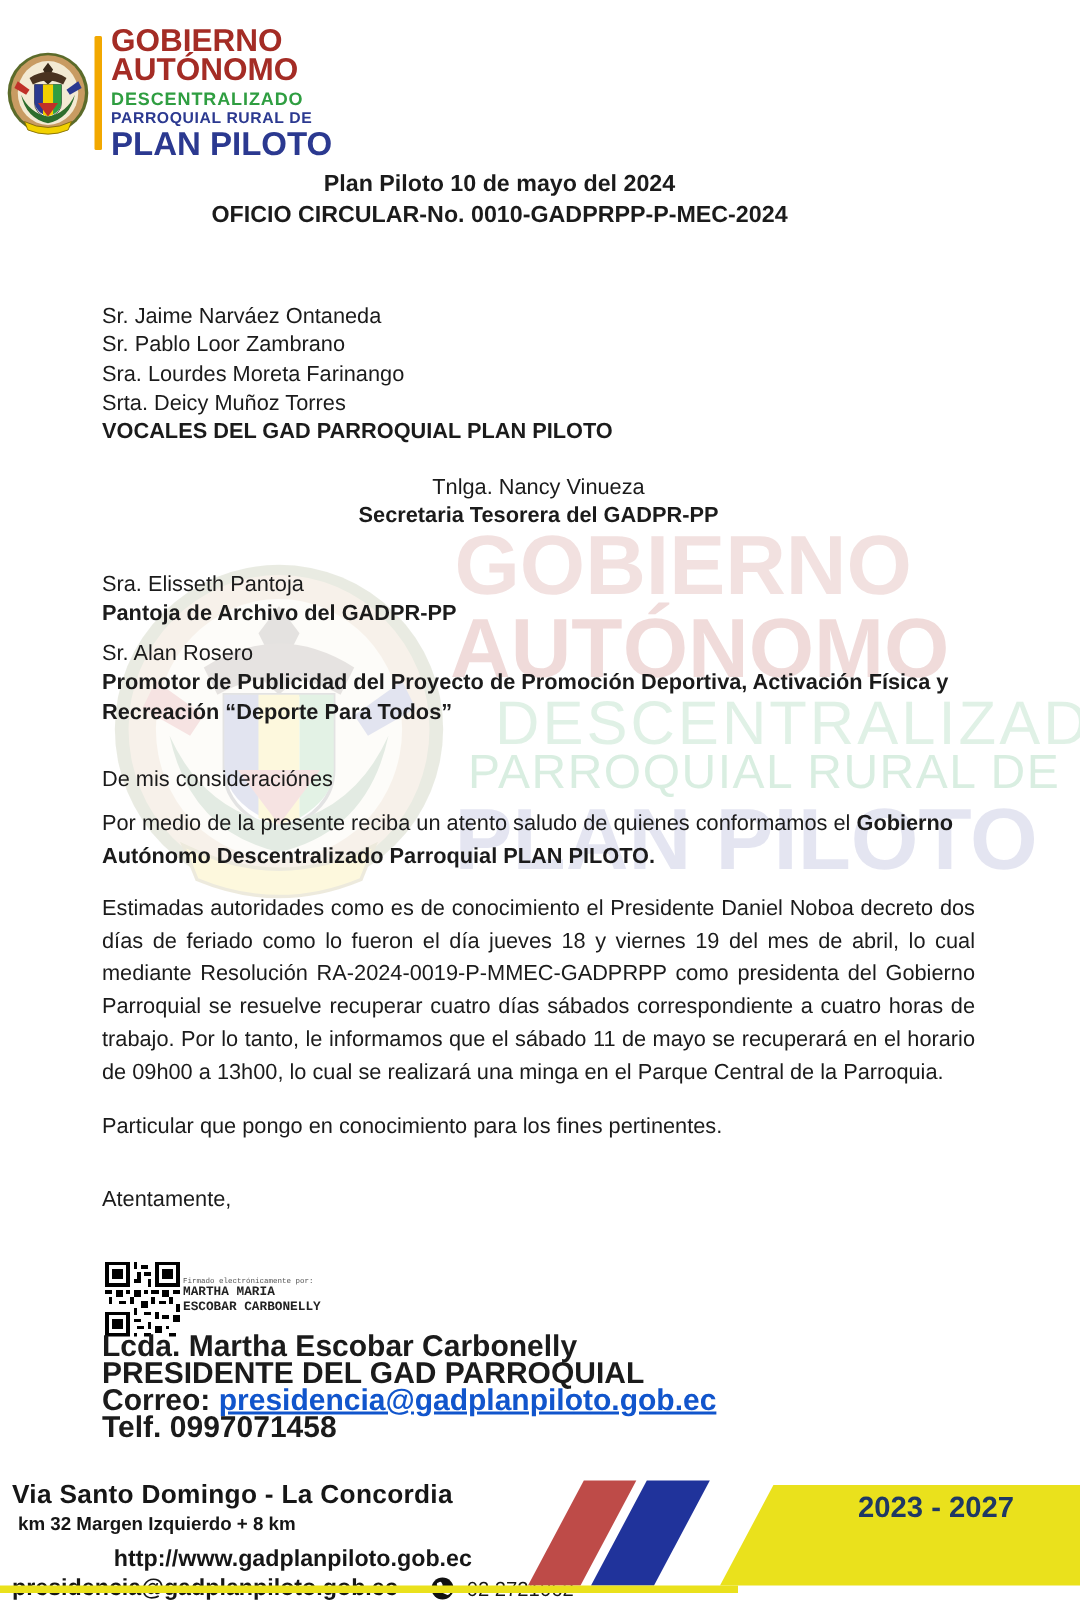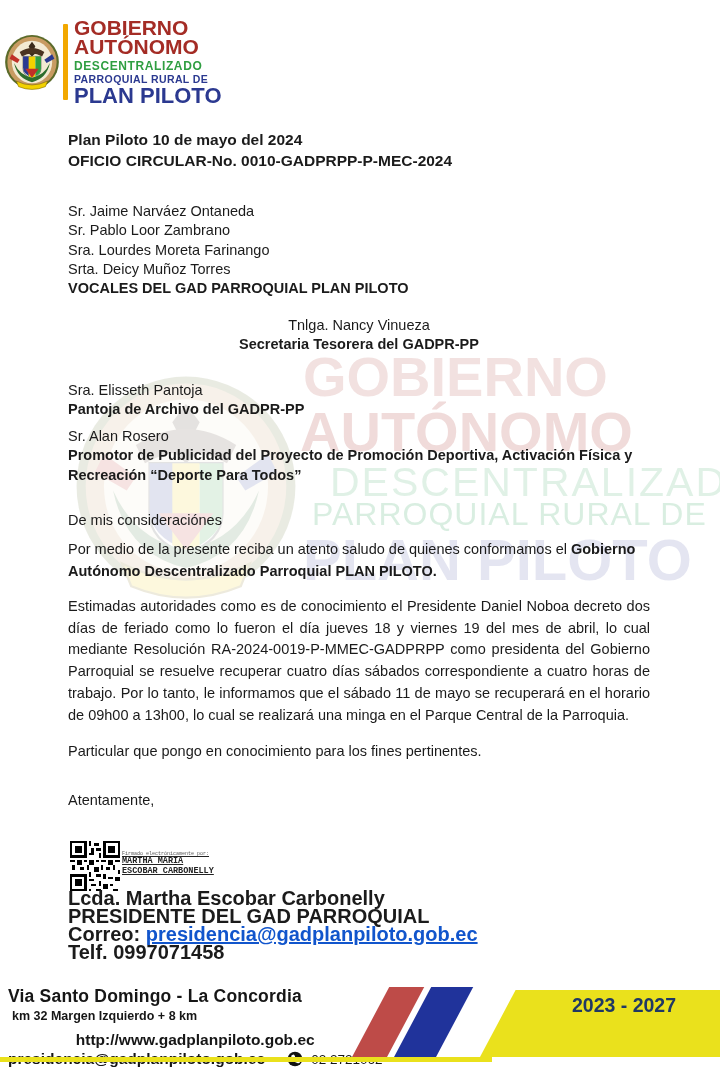--- a/index.html
+++ b/index.html
@@ -21,37 +21,37 @@
   
   .logo { position:absolute; left:4px; top:14px; display:flex; align-items:center; }
   .logo-crest { width:56px; height:96px; flex:0 0 auto; }
   .logo-bar { width:5px; height:76px; background:#F2A800; margin:0 6px 0 3px; border-radius:1px; }
   .logo-text { display:flex; flex-direction:column; line-height:1; }
   .lt-red  { font-size:21px; font-weight:bold; color:#A42C25; letter-spacing:0; line-height:19px; }
   .lt-green{ font-size:12px; color:#2F9E41; letter-spacing:0.6px; font-weight:bold; margin-top:4px; }
   .lt-blue-sm { font-size:10.5px; color:#2B3990; letter-spacing:0.4px; font-weight:bold; margin-top:2px; }
   .lt-blue-lg { font-size:22px; font-weight:bold; color:#2B3990; margin-top:2px; line-height:20px; }
   
-  .letterhead { position:absolute; left:68px; top:112px; width:530px; text-align:left; font-weight:bold; font-size:15.5px; line-height:21px;margin-top:17px; }
+  .letterhead { position:absolute; left:68px; top:112px; width:530px; text-align:center; font-weight:bold; font-size:15.5px; line-height:21px; }
   
   .block { position:absolute; left:68px; width:582px; font-size:14.5px; line-height:19.3px; }
   .b { font-weight:bold; }
   .recipients { top:202px; }
   .sec-block { top:316px;text-align:center; }
   .ges-block { top:381px; }
   .pro-block { top:427px; }
   .salutation { top:511px; }
   .greeting { top:538px; line-height:22px; }
   .mainpara { top:596px; line-height:21.7px; text-align:justify; }
   .closing { top:742px; }
   .farewell { top:791px; }
   
   .qr-row { position:absolute; left:70px; top:841px; display:flex; align-items:flex-start; }
   .qr-svg { width:50px; height:50px; }
-  .qr-caption { margin-left:2px; margin-top:10px; font-family:"Liberation Mono", monospace; color:#222;text-decoration:underline; }
+  .qr-caption { margin-left:2px; margin-top:10px; font-family:"Liberation Mono", monospace; color:#222; }
   .qr-tiny { font-size:5px; letter-spacing:0; color:#555; }
   .qr-name { font-size:8.5px; font-weight:bold; line-height:9.5px; }
   .signer { position:absolute; left:68px; top:889px; font-size:20px; font-weight:bold; line-height:18px; }
   .signer a, .email-link { color:#1155CC; text-decoration:underline; }
   
   .footer { position:absolute; left:0; top:980px; width:720px; height:95px; }
   .f-left { position:absolute; left:8px; top:6px; }
   .f-addr1 { font-size:17.5px; font-weight:bold; letter-spacing:0.2px; color:#161616; }
   .f-addr2 { font-size:12.5px; font-weight:bold; margin:2px 0 0 4px; color:#161616; }
   .f-web   { font-size:15.5px; font-weight:bold; margin-top:8px; color:#161616;text-align:center; }

